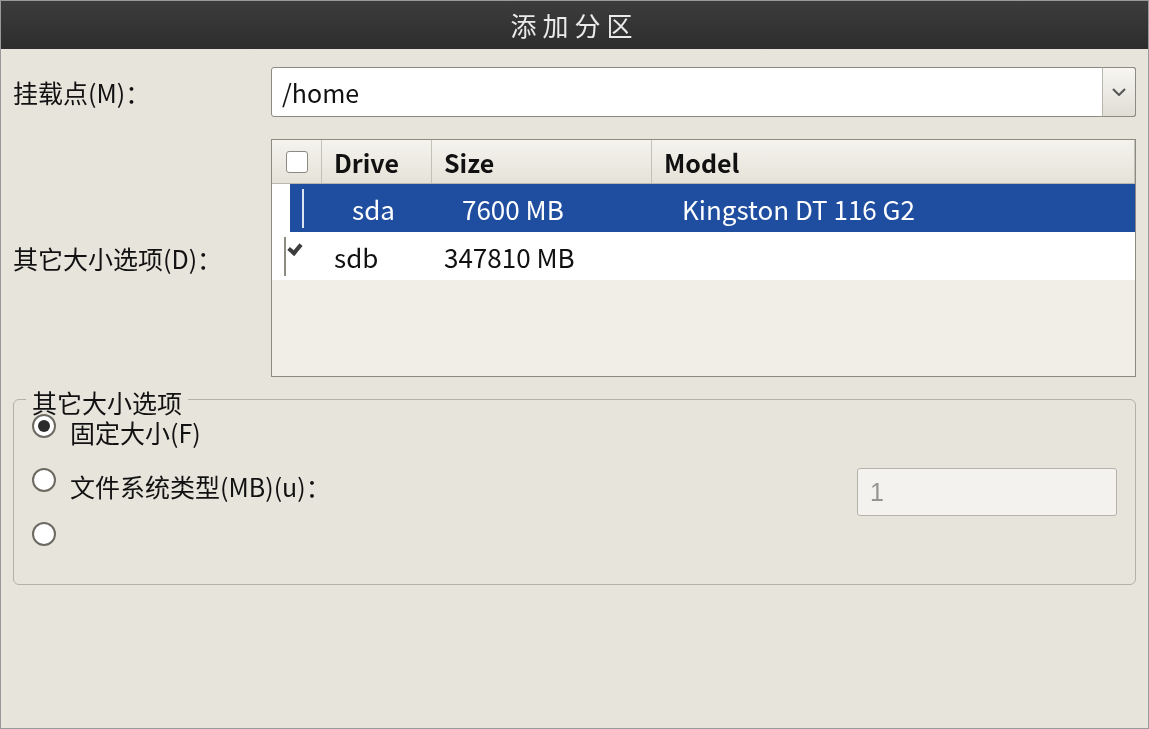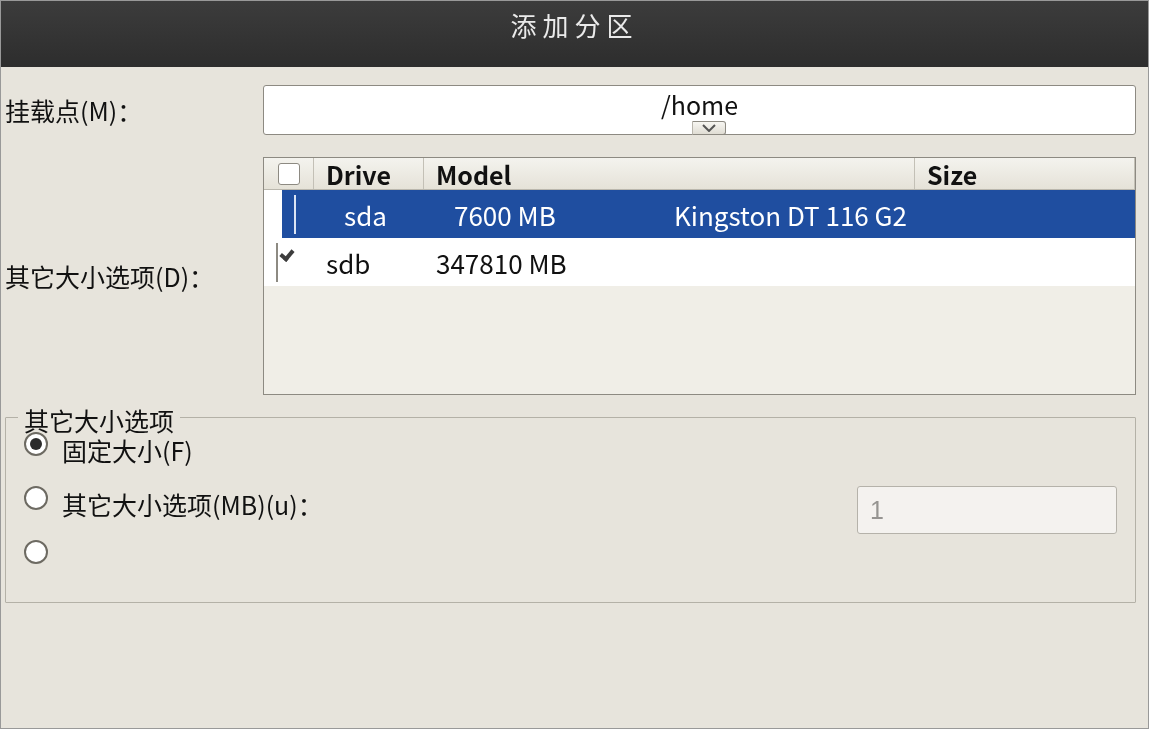--- a/index.html
+++ b/index.html
@@ -18,29 +18,29 @@
   .window {
     width: 1149px;
     height: 729px;
     background: #e7e4dc;
     border: 1px solid #999;
   }
 
   .titlebar {
     background: linear-gradient(#3c3c3c, #2d2d2d);
     color: #eaeaea;
-    height: 66px;
+    height: 48px;
     line-height: 48px;
     text-align: center;
     font-size: 26px;
     letter-spacing: 6px;
   }
 
   .body {
-    padding: 18px 12px 0 4px;
+    padding: 18px 12px 0 12px;
   }
 
   .row {
     display: flex;
     align-items: center;
     margin-bottom: 22px;
   }
   .row.alignstart { align-items: center; }
   .row .label {
     width: 258px;
@@ -52,21 +52,20 @@
   .combo {
     display: flex;
     align-items: center;
     width: 100%;
     height: 50px;
     background: #fff;
     border: 1px solid #8d8a82;
     border-radius: 3px;
     padding: 0 10px;
     font-size: 25px;
-    flex-direction: column;
   }
   .combo .combo-value { flex: 1; }
   .combo-btn {
     width: 34px;
     height: 50px;
     border-left: 1px solid #b9b6ad;
     background: linear-gradient(#f7f6f2, #e0ddd4);
     border-radius: 0 3px 3px 0;
     display: flex;
     align-items: center;
@@ -82,21 +81,21 @@
     border: 1px solid #8d8a82;
     background: #fff;
     width: 100%;
     height: 238px;
     display:flex;
     flex-direction:column;
   }
   .drives-header {
     display: flex;
     align-items: center;
-    height: 32px;
+    height: 44px;
     background: linear-gradient(#f4f3ee, #e5e2d8);
     border-bottom: 1px solid #bab7ad;
     font-weight: bold;
     font-size: 25px;
   }
   .drives-header .col { border-right: 1px solid #c3c0b6; height: 100%; display:flex; align-items:center; padding:0 12px; }
 
   .drives-row {
     display: flex;
     align-items: center;
@@ -145,21 +144,21 @@
     background:linear-gradient(#f7f6f2, #e0ddd4);
     margin:-1px -11px -1px 8px;
     border-top:1px solid #8d8a82; border-right:1px solid #8d8a82; border-bottom:1px solid #8d8a82;
     border-radius:0 3px 3px 0;
     display:flex; flex-direction:column; justify-content:center; align-items:center;
   }
   .spin-btn .up, .spin-btn .dn { font-size:10px; color:#555; line-height:12px; }
 
   .group {
     border:1px solid #b4b1a7;
-    border-radius:1px;
+    border-radius:6px;
     padding: 14px 18px 8px 18px;
     margin-top:4px;
     position:relative;
   }
   .group .legend {
     position:absolute;
     top:-16px; left:12px;
     background:#e7e4dc;
     padding:0 6px;
     font-size:25px;
@@ -199,22 +198,22 @@
 
     <div class="row alignstart">
       <div class="label">其它大小选项(D)：</div>
       <div class="field">
         <div class="drives">
           <div class="drives-header">
             <div class="col col-chk">
                 <span class="head-chk"></span>
               </div>
             <div class="col col-drive">Drive</div>
+            <div class="col col-size">Size</div>
             <div class="col col-model">Model</div>
-            <div class="col col-size">Size</div>
           </div>
 
           <div class="drives-row sel">
             <div class="col col-chk"><span class="row-chk-unsel"></span></div>
             <div class="col col-drive">sda</div>
             <div class="col col-size">7600 MB</div>
             <div class="col col-model">Kingston DT 116 G2</div>
           </div>
 
           <div class="drives-row">
@@ -232,21 +231,21 @@
     <div class="group">
       <div class="legend">其它大小选项</div>
 
       <div class="opt">
         <span class="opt-radio checked"></span>
         <span>固定大小(F)</span>
       </div>
 
       <div class="opt">
         <span class="opt-radio"></span>
-        <span>其它大小选项(MB)(u)：</span>
+        <span>文件系统类型(MB)(u)：</span>
         <div style="flex:1"></div>
         <div class="spin inline">
           <input type="text" disabled="" value="1" style="">
 
         </div>
       </div>
 
       <div class="opt">
         <span class="opt-radio"></span>
       </div>

